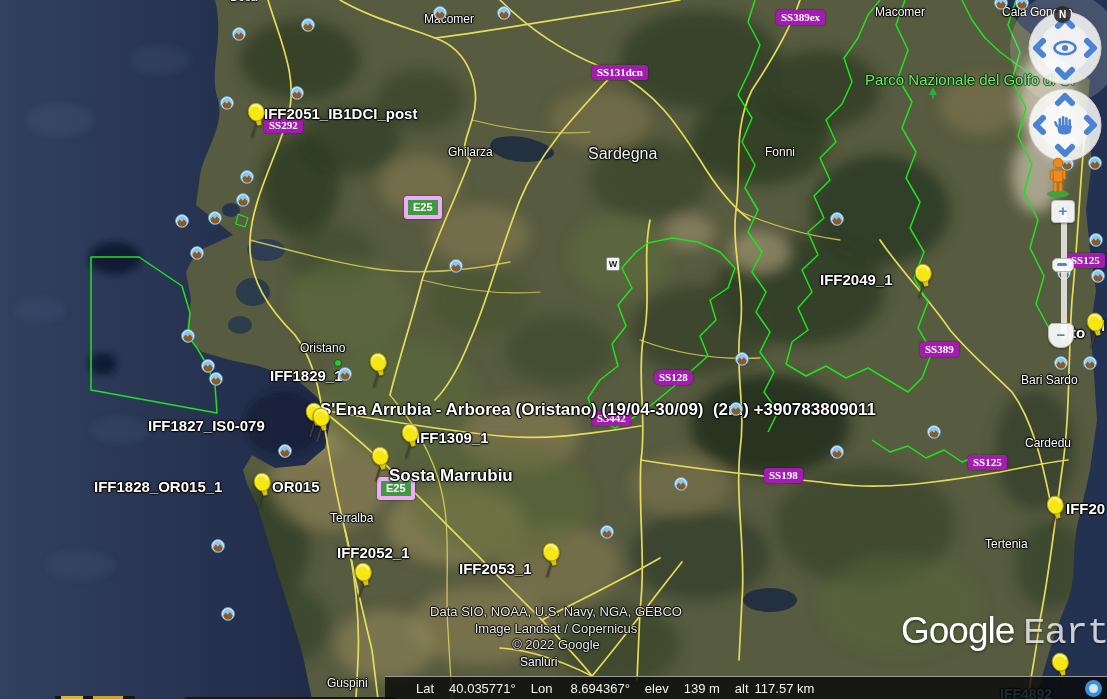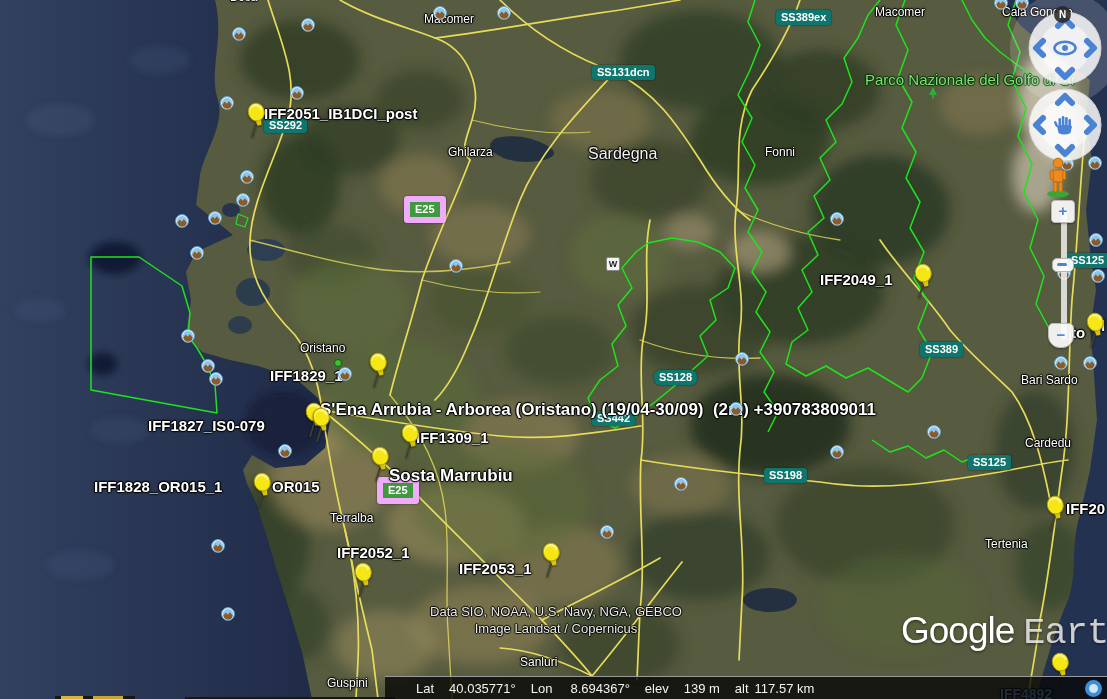--- a/index.html
+++ b/index.html
@@ -15,22 +15,22 @@
   .park{position:absolute;z-index:6;color:#7ede76;font-size:15px;white-space:pre;
         text-shadow:-1px 0 1px #063306,0 -1px 1px #063306,1px 0 1px #063306,0 1px 1px #063306;}
   .pm-label{position:absolute;z-index:6;color:#fff;font-size:15px;font-weight:bold;white-space:pre;
         text-shadow:-1px 0 1px #000,0 -1px 1px #000,1px 0 1px #000,0 1px 1px #000,0 0 3px #000;cursor:pointer;}
   .pm-big{font-size:17px;}
   .frag-blue{color:#7db4f2;}
 
   
   .sign{position:absolute;z-index:4;font-size:11px;font-weight:bold;color:#fff;
         padding:1px 5px 2px 5px;border-radius:3px;line-height:12px;white-space:nowrap;}
-  .sign-blue{background:#0f766e;box-shadow:0 0 2px rgba(0,0,0,.6);}
-  .sign-green{background:#3f9a3f;border:6px solid #f0abfc;box-shadow:0 0 2px rgba(0,0,0,.6);}
+  .sign-blue{background:#a21caf;box-shadow:0 0 2px rgba(0,0,0,.6);font-family:Liberation Serif, serif;}
+  .sign-green{background:#3f9a3f;border:4px solid #f0abfc;box-shadow:0 0 2px rgba(0,0,0,.6);}
 
   
   .photo{position:absolute;z-index:7;width:14px;height:14px;cursor:pointer;}
   .pin{position:absolute;z-index:8;width:24px;height:36px;cursor:pointer;
        filter:drop-shadow(0.5px 1px 0.8px rgba(0,0,0,.5));}
   .wicon{position:absolute;z-index:5;width:12px;height:12px;background:#f4f4f4;border:1px solid #888;
          border-radius:2px;color:#222;font-size:9px;font-weight:bold;text-align:center;line-height:12px;cursor:pointer;}
   .treeicon{position:absolute;z-index:5;width:14px;height:14px;cursor:pointer;}
   .dot{position:absolute;z-index:5;border-radius:50%;}
 
@@ -421,20 +421,21 @@
   <div class="pm-label" style="left:1071px;top:324px;z-index:9;">to</div>
   <div class="pm-label" style="left:1101px;top:317px;">l</div>
 
   <svg class="pin" style="left:1048px;top:652px;z-index:11;">
       <use href="#pushpin"></use>
     </svg>
   <div class="pm-label frag-blue" style="left:1000px;top:686px;z-index:11;font-size:14px;">IFF4892</div>
 
   <div class="attrib" style="top:621px;">Image Landsat / Copernicus</div>
   <div class="attrib" style="top:604px;">Data SIO, NOAA, U.S. Navy, NGA, GEBCO</div>
+  <div class="attrib" style="top:637px;">© 2022 Google</div>
   <div class="gelogo"><span>Google</span><span class="earth">Earth</span></div>
 
   <div class="strip" style="left:55px;top:696px;width:80px;height:3px;">
     <div style="position:absolute;left:6px;top:0;width:22px;height:3px;background:#d8b43a;"></div>
     <div style="position:absolute;left:38px;top:0;width:30px;height:3px;background:#c6a530;"></div>
   </div>
   <div class="strip" style="left:185px;top:697px;width:210px;height:2px;"></div>
 
   <div class="statusbar">
     <span class="sp" style="margin-left:31px;">Lat</span>

